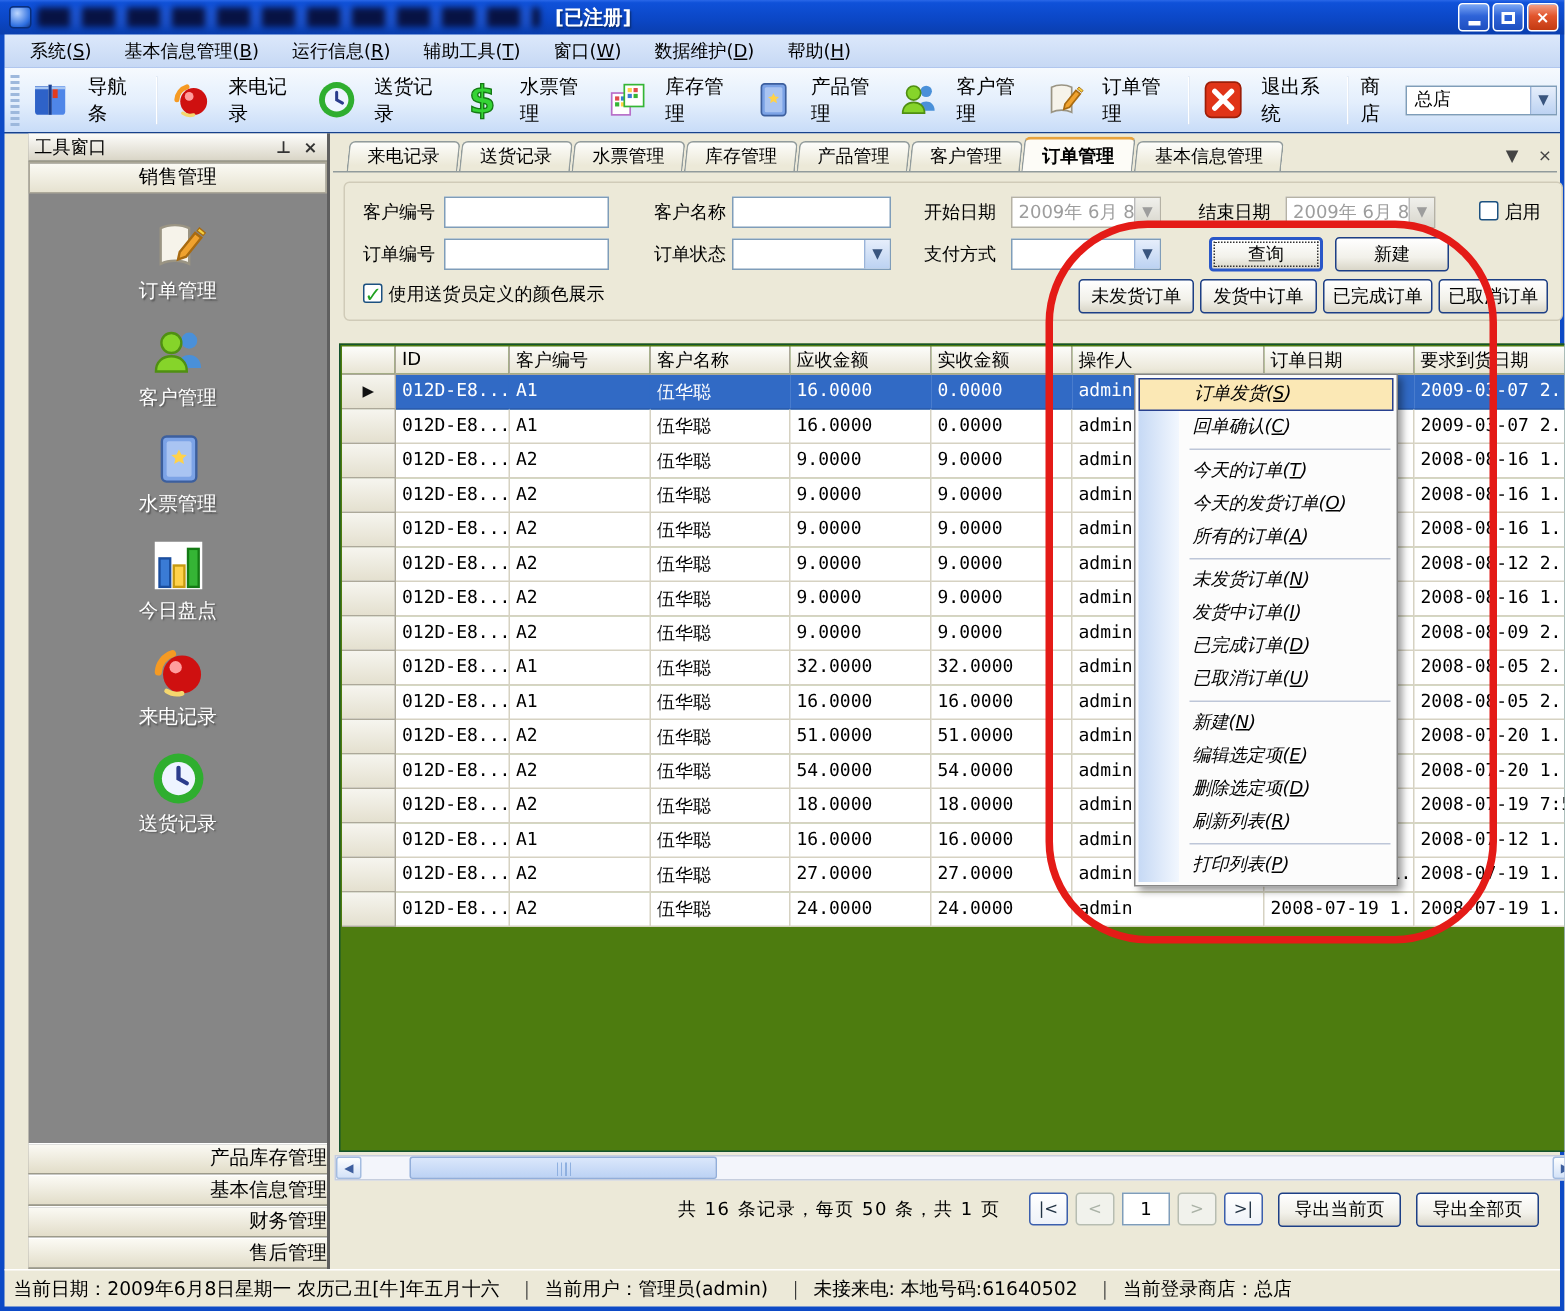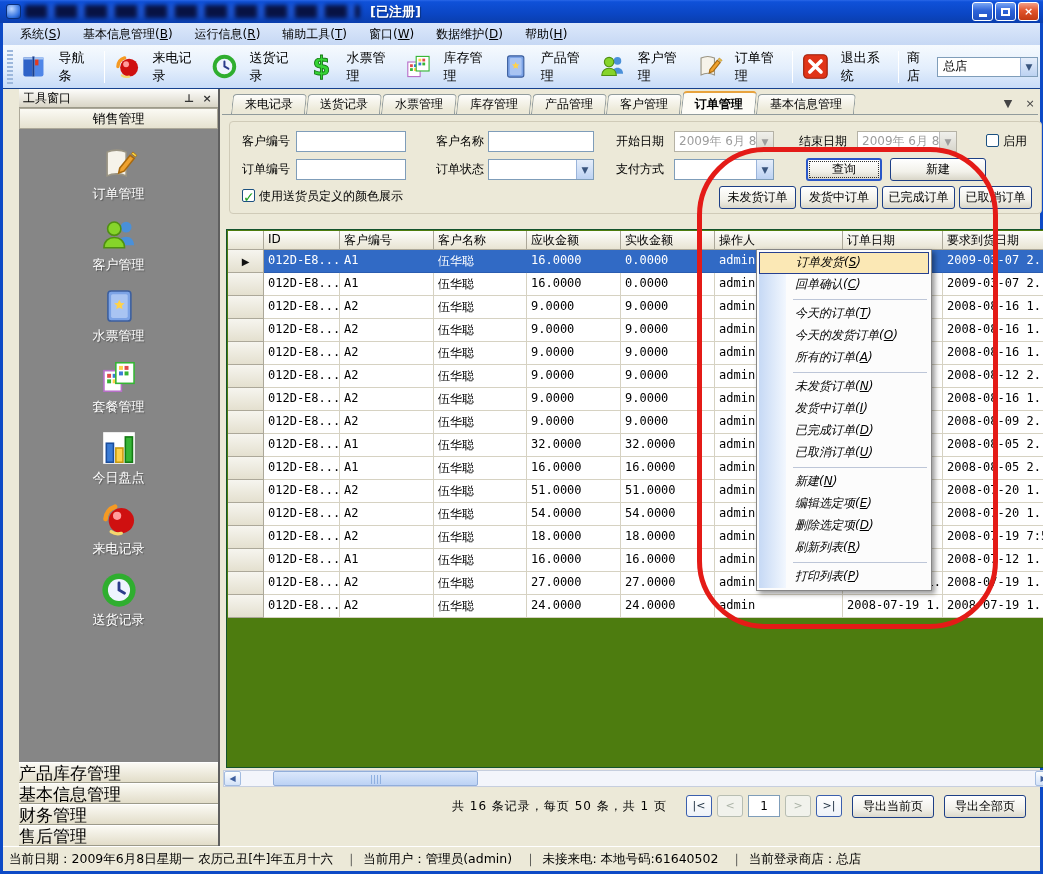--- a/index.html
+++ b/index.html
@@ -58,21 +58,21 @@
   .tw-tool { width:14px; height:14px; display:flex; align-items:center; justify-content:center;
     font-size:11px; color:#333; font-weight:bold; }
   .sec-active { height:21px; background:linear-gradient(180deg,#fbfaf4,#e6e2d0); border:1px solid #aca899;
     text-align:center; line-height:20px; font-size:13px; }
   .sb-body { flex:1; display:flex; flex-direction:column; align-items:center; padding-top:16px; overflow:hidden; }
   .sb-item { display:flex; flex-direction:column; align-items:center; margin-bottom:13px; width:100%; }
   .sb-item .icon { width:38px; height:38px; }
   .sb-item .lbl { color:#fff; font-size:13px; margin-top:2px; text-shadow:1px 1px 1px #555; }
   .sb-bottom { }
   .sb-sec { height:21px; background:linear-gradient(180deg,#fbfaf4,#e2ddc9); border-top:1px solid #fff;
-    border-bottom:1px solid #9c9a8a; text-align:left; line-height:20px; font-size:17px; }
+    border-bottom:1px solid #9c9a8a; text-align:right; line-height:20px; font-size:13px; }
 
   
   .content { position:relative; flex:1; height:100%; background:#ece9d8; }
 
   
   .tabstrip { position:absolute; left:2px; top:3px; right:2px; height:23px; display:flex; align-items:flex-end;
     border-bottom:1px solid #919b9c; padding-left:10px; }
   .tab { height:20px; padding:0 12px; margin-right:1px; line-height:19px; font-size:12px;
     background:linear-gradient(180deg,#fdfdfb,#ece9d8 80%); border:1px solid #919b9c; border-bottom:none;
     border-radius:4px 4px 0 0; transform:skewX(-6deg); }
@@ -347,37 +347,20 @@
           </div>
           <div class="sb-item">
             <span class="icon" style="width:38px;height:38px">
               <svg viewBox="0 0 24 24">
                 <rect x="5" y="2.5" width="14.5" height="19" rx="2" fill="#7ca3e6" stroke="#3c5f9e"></rect>
                 <rect x="7" y="4.5" width="10.5" height="15" rx="1" fill="#a9c4f2"></rect>
                 <path d="M12.2 8l1 2.1 2.3.2-1.7 1.5.5 2.3-2.1-1.2-2 1.2.5-2.3-1.8-1.5 2.3-.2z" fill="#ffd24a"></path>
               </svg>
             </span>
             <span class="lbl">水票管理</span>
-          </div>
-          <div class="sb-item">
-            <span class="icon" style="width:38px;height:38px">
-              <svg viewBox="0 0 24 24">
-                <rect x="2.5" y="8" width="11" height="13" fill="#fff" stroke="#b86fc9"></rect>
-                <rect x="4.5" y="10" width="2.5" height="2.5" fill="#e14b4b"></rect>
-                <rect x="8" y="10" width="2.5" height="2.5" fill="#3a7bd5"></rect>
-                <rect x="4.5" y="13.5" width="2.5" height="2.5" fill="#35b535"></rect>
-                <rect x="8" y="13.5" width="2.5" height="2.5" fill="#ffd24a"></rect>
-                <rect x="10" y="3" width="11.5" height="13" fill="#fff" stroke="#35b535"></rect>
-                <rect x="12" y="5" width="2.5" height="2.5" fill="#ffd24a"></rect>
-                <rect x="15.5" y="5" width="2.5" height="2.5" fill="#e14b4b"></rect>
-                <rect x="12" y="8.5" width="2.5" height="2.5" fill="#3a7bd5"></rect>
-                <rect x="15.5" y="8.5" width="2.5" height="2.5" fill="#35b535"></rect>
-              </svg>
-            </span>
-            <span class="lbl">套餐管理</span>
           </div>
           <div class="sb-item">
             <span class="icon" style="width:38px;height:38px">
               <svg viewBox="0 0 24 24">
                 <rect x="2" y="2" width="20" height="20" fill="#fff"></rect>
                 <rect x="4" y="9" width="4.5" height="12" fill="#3a7bd5" stroke="#1b4e9e"></rect>
                 <rect x="10" y="12" width="4.5" height="9" fill="#ffd24a" stroke="#c79a10"></rect>
                 <rect x="16" y="5" width="4.5" height="16" fill="#35b535" stroke="#147a14"></rect>
               </svg>
             </span>
@@ -455,21 +438,21 @@
         <span class="combo f-combo" style="left:258px;top:37px;width:106px">
           <span class="cval"></span>
             <span class="cbtn">▼</span>
         </span>
         <span class="fl" style="left:386px;top:37px">支付方式</span>
         <span class="combo f-combo" style="left:444px;top:37px;width:100px">
           <span class="cval"></span>
             <span class="cbtn">▼</span>
         </span>
         <button class="xp-btn focused" style="left:576px;top:36px;width:76px">查询</button>
-        <button class="xp-btn" style="left:660px;top:36px;width:96px">新建</button>
+        <button class="xp-btn" style="left:660px;top:36px;width:76px">新建</button>
 
         <span class="fl" style="left:12px;top:64px">
           <span class="cb checked"></span><span>使用送货员定义的颜色展示</span>
         </span>
         <span id="status-btns"><button class="xp-btn" style="left:489px;top:64px;width:77px">未发货订单</button><button class="xp-btn" style="left:570px;top:64px;width:78px">发货中订单</button><button class="xp-btn" style="left:652px;top:64px;width:73px">已完成订单</button><button class="xp-btn" style="left:729px;top:64px;width:73px">已取消订单</button></span>
       </div>
 
       <div class="gridzone">
         <div class="grid">
           <div class="grid-header" id="grid-header">

